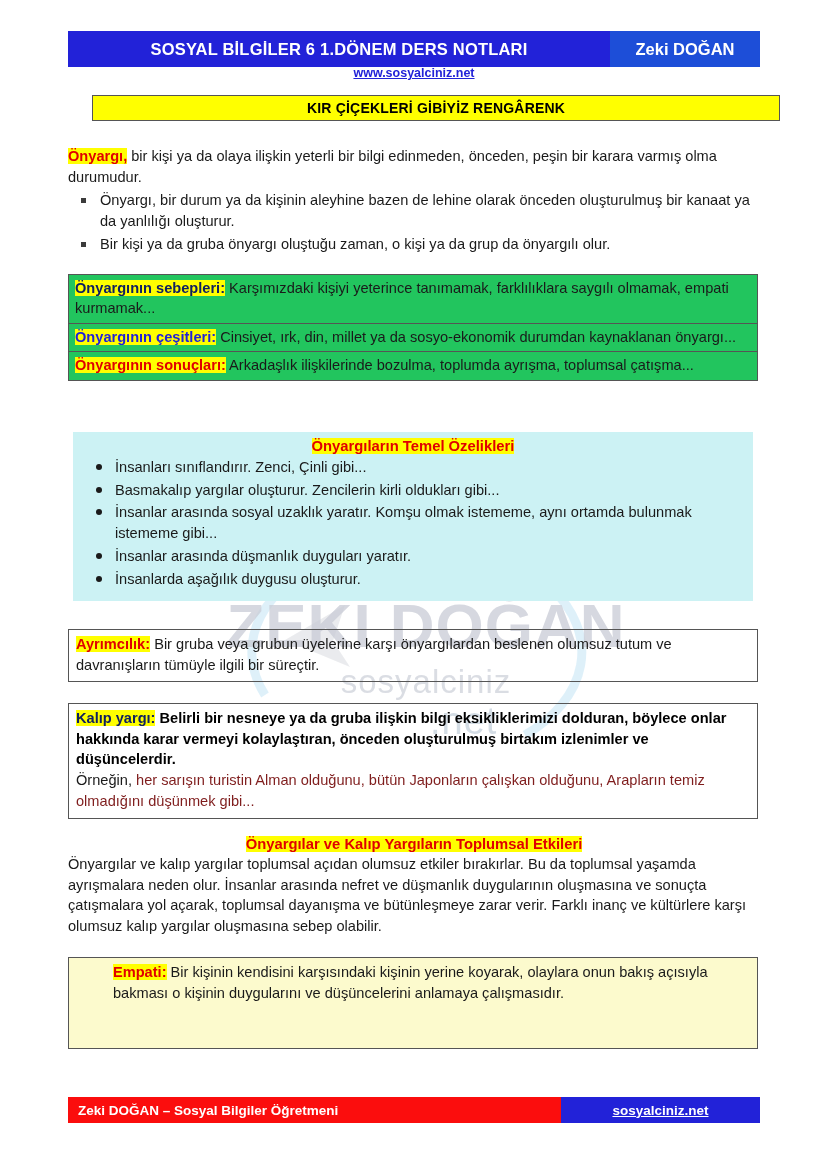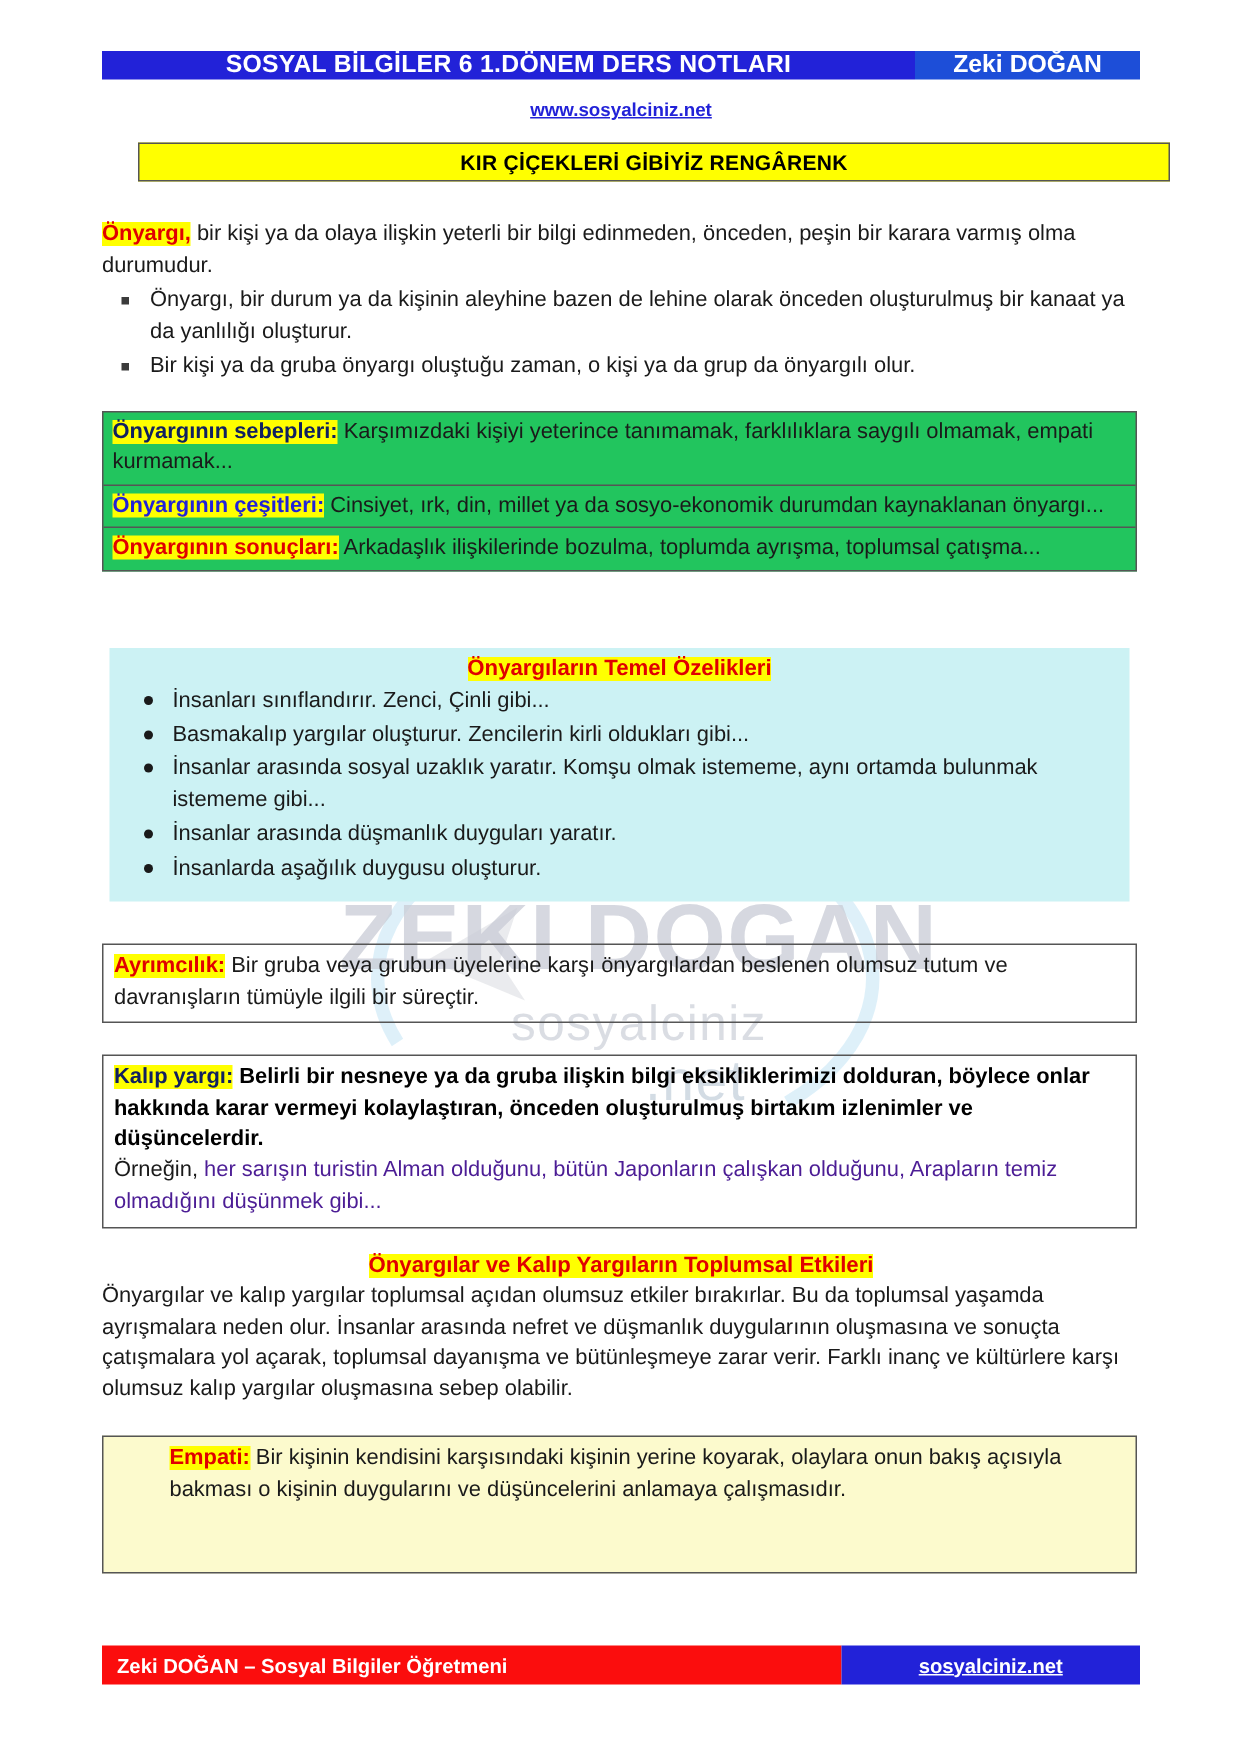--- a/index.html
+++ b/index.html
@@ -77,24 +77,23 @@
     height: 240px;
     opacity: .5;
   }
 
   
   .header-bar {
     position: absolute;
     left: 68px;
     top: 31px;
     width: 692px;
-    height: 25px;
-    display: flex;
-    z-index: 2;
-    align-items: center;
+    height: 36px;
+    display: flex;
+    z-index: 2;
   }
   .header-blue {
     background: #2222d8;
     flex: 0 0 542px;
     display: flex;
     align-items: center;
     justify-content: center;
   }
   .header-red {
     background: #1d4ed8;
@@ -247,21 +246,21 @@
   .box-ayrimcilik { top: 629px; }
   .box-kalip { top: 703px; }
   .box-empati {
     top: 957px;
     background: #fcfacd;
     height: 92px;
     padding-left: 44px;
   }
   .kalip-def { font-weight: 700; color: #000000; }
   .kalip-ex-lead { color: #1a1a1a; }
-  .kalip-ex { color: #4c1d95; }
+  .kalip-ex { color: #7f1d1d; }
 
   
   .effects { position: absolute; left: 68px; top: 836px; width: 692px; z-index: 2; }
   .effects-title {
     text-align: center;
     font-size: 14.8px;
     margin-bottom: 2px;
   }
 
   

